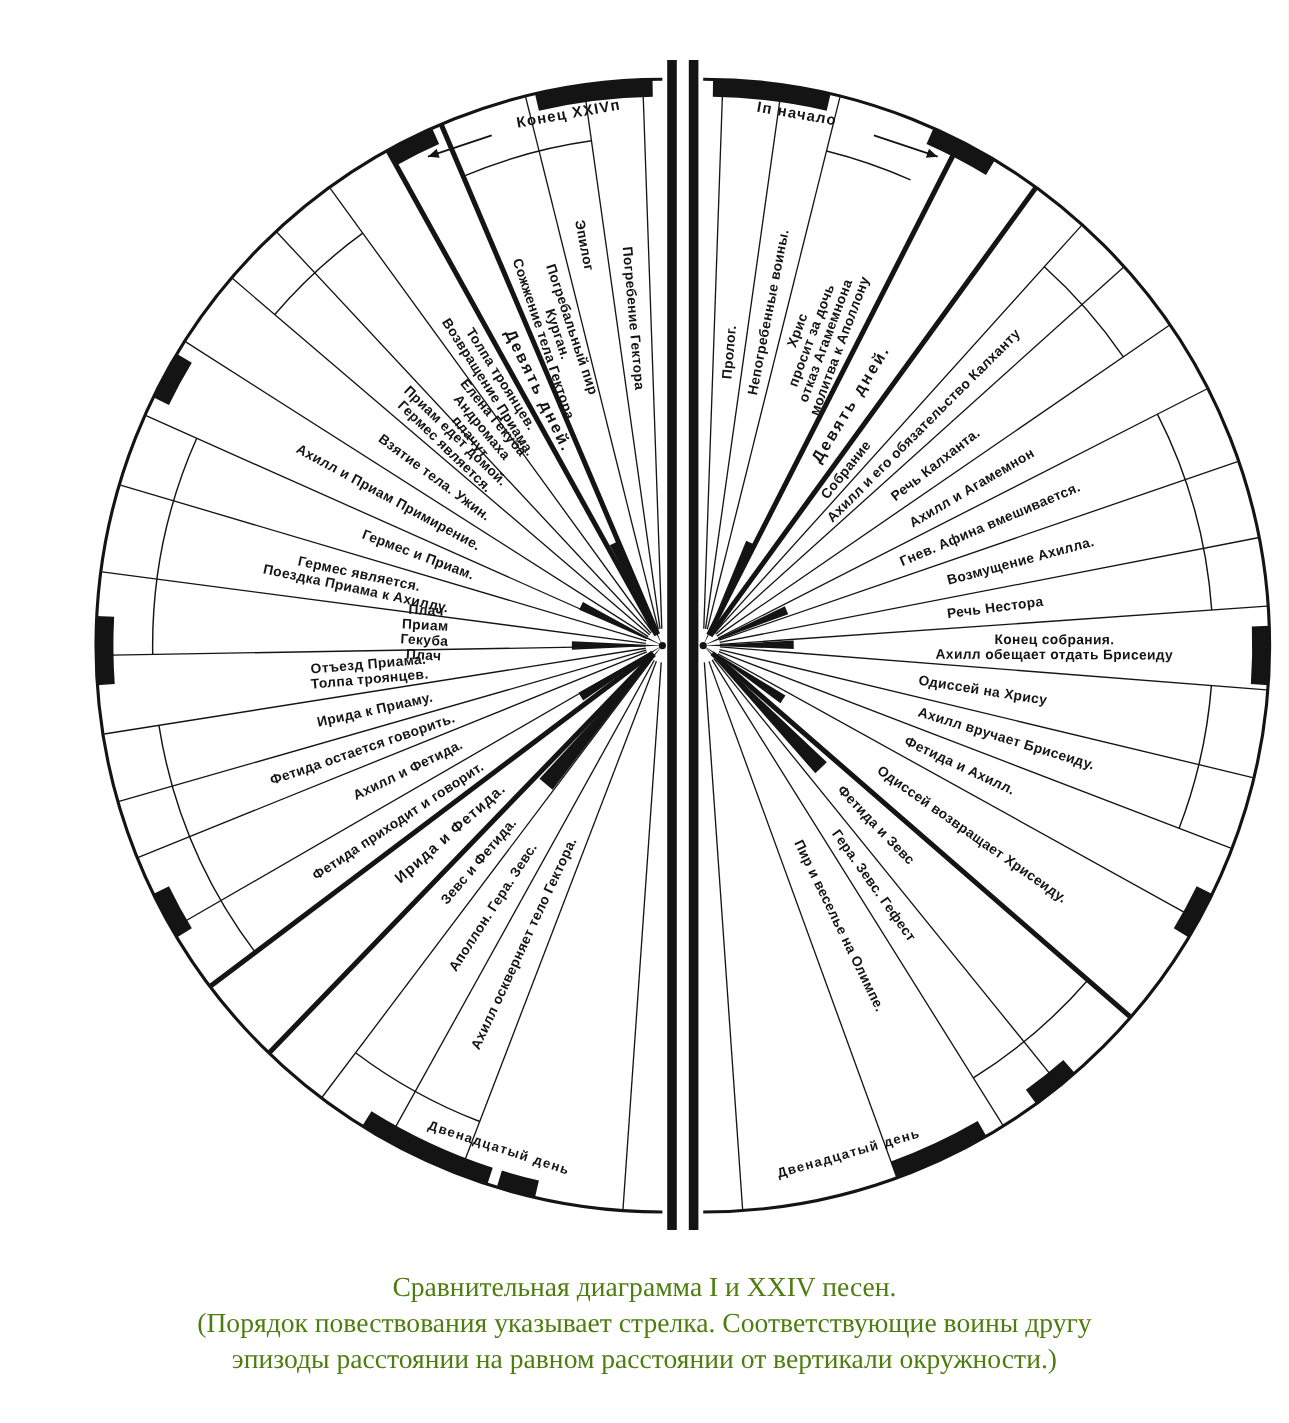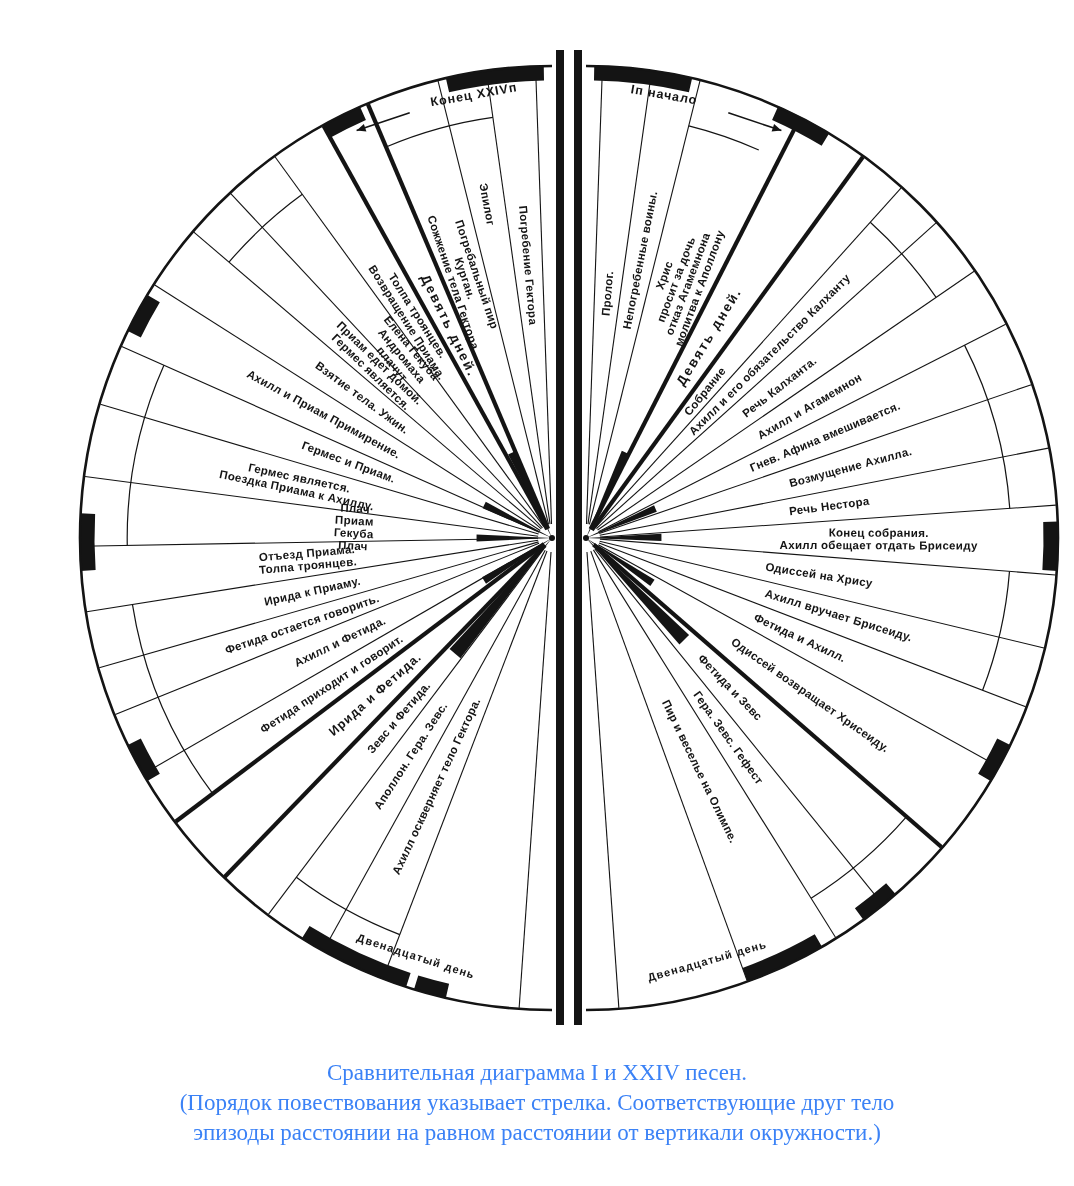--- a/index.html
+++ b/index.html
@@ -7,21 +7,21 @@
     width:1074px;height:1186px;background:#ffffff;position:relative;
     margin:0 auto;overflow:hidden;
     font-family:"Liberation Sans",sans-serif;color:#141414;
   }
   svg{position:absolute;top:0;left:0;}
   svg text{font-family:"Liberation Sans",sans-serif;fill:#141414;}
   .caption{
     position:absolute;top:1058px;left:0;right:0;
     text-align:center;
     font-family:"Liberation Serif",serif;
-    font-size:23px;line-height:1.3;color:#3b82f6;
+    font-size:23px;line-height:1.3;color:#4d7c0f;
   }
   .caption div{white-space:nowrap;}
 </style>
 </head>
 <body>
 
 <div class="page">
 
   <svg id="diagram" width="1074" height="1045" viewBox="0 0 1074 1045">
       <path d="M 758.7817259786 149.92588959342316 A 424.8 424.8 0 0 0 688.7684212507389 125.81837547795669" fill="none" stroke="#141414" stroke-width="1.2"></path>
@@ -254,17 +254,17 @@
       <text transform="translate(474.54596683344244 98.73634984643479) rotate(-10)" text-anchor="middle" font-size="12.5" font-weight="700" letter-spacing="1">Конец XXIVп</text>
       <text transform="translate(663.4540331665577 98.73634984643479) rotate(10)" text-anchor="middle" font-size="12.5" font-weight="700" letter-spacing="1">Iп начало</text>
       <line x1="409.7205920679568" y1="112.77167300554021" x2="356.6144673764096" y2="130.54073376422537" stroke="#141414" stroke-width="1.6"></line>
       <path d="M 356.6144673764096 130.54073376422537 L 363.8801616476451 123.89169723575475 L 366.41859889888576 131.47828647740434 Z" fill="#141414"></path>
       <line x1="728.2794079320433" y1="112.77167300554026" x2="781.3855326235905" y2="130.54073376422542" stroke="#141414" stroke-width="1.6"></line>
       <path d="M 781.3855326235905 130.54073376422542 L 771.5814011011144 131.4782864774044 L 774.1198383523551 123.89169723575479 Z" fill="#141414"></path>
     </svg>
 
   <div class="caption">
     <div>Сравнительная диаграмма I и XXIV песен.</div>
-    <div>(Порядок повествования указывает стрелка. Соответствующие друг тело</div>
+    <div>(Порядок повествования указывает стрелка. Соответствующие воины другу</div>
     <div>эпизоды расстоянии на равном расстоянии от вертикали окружности.)</div>
   </div>
 
 </div>
 
 </body></html>

